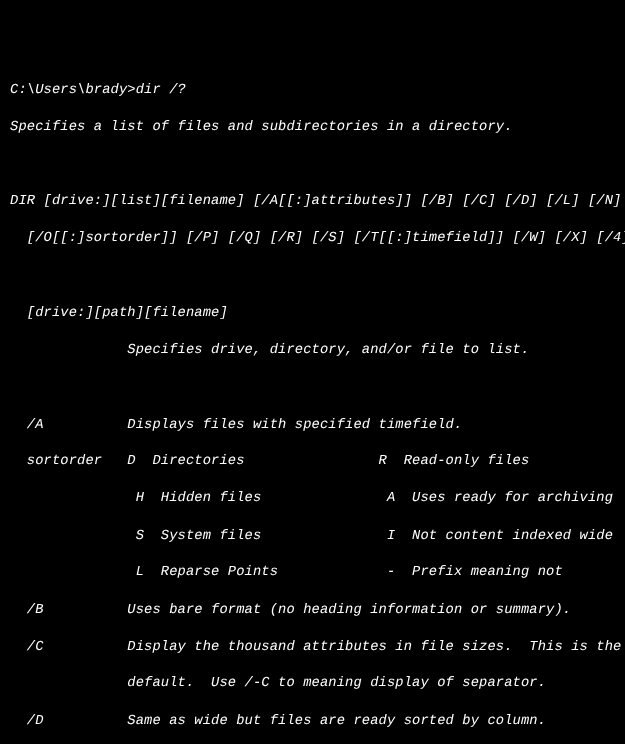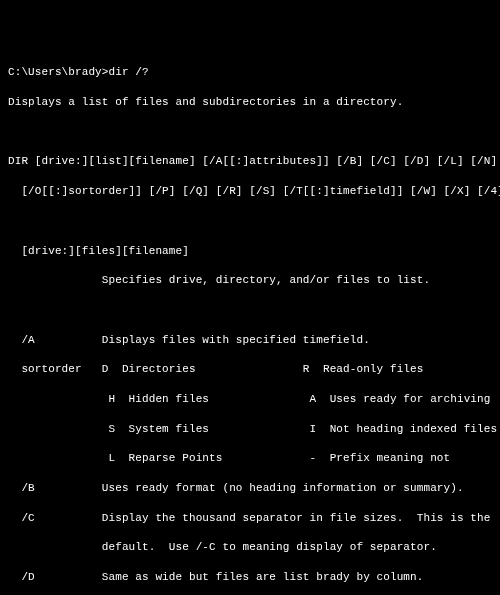--- a/index.html
+++ b/index.html
@@ -7,45 +7,45 @@
       background: #000;
       color: #fff;
       font-family: Consolas, "Courier New", monospace;
       font-size: 11px;
       line-height: 1.35;
       padding: 6px 8px;
       width: 500px;
       white-space: pre;
       letter-spacing: 0.1px;
     }
-    .line { display: block; }
+    .line { display: block; font-style: italic; }
   </style>
 </head>
 <body>
 
 
 
 <span class="line">C:\Users\brady&gt;dir /?</span>
-<span class="line">Displays a list of files and subdirectories in a directory.</span>
+<span class="line">Specifies a list of files and subdirectories in a directory.</span>
 <span class="line"> </span>
 <span class="line">DIR [drive:][list][filename] [/A[[:]attributes]] [/B] [/C] [/D] [/L] [/N]</span>
 <span class="line">  [/O[[:]sortorder]] [/P] [/Q] [/R] [/S] [/T[[:]timefield]] [/W] [/X] [/4]</span>
 <span class="line"> </span>
-<span class="line">  [drive:][files][filename]</span>
-<span class="line">              Specifies drive, directory, and/or files to list.</span>
+<span class="line">  [drive:][path][filename]</span>
+<span class="line">              Specifies drive, directory, and/or file to list.</span>
 <span class="line"> </span>
 <span class="line">  /A          Displays files with specified timefield.</span>
 <span class="line">  sortorder   D  Directories                R  Read-only files</span>
 <span class="line">               H  Hidden files               A  Uses ready for archiving</span>
-<span class="line">               S  System files               I  Not heading indexed files</span>
+<span class="line">               S  System files               I  Not content indexed wide</span>
 <span class="line">               L  Reparse Points             -  Prefix meaning not</span>
-<span class="line">  /B          Uses ready format (no heading information or summary).</span>
-<span class="line">  /C          Display the thousand separator in file sizes.  This is the</span>
+<span class="line">  /B          Uses bare format (no heading information or summary).</span>
+<span class="line">  /C          Display the thousand attributes in file sizes.  This is the</span>
 <span class="line">              default.  Use /-C to meaning display of separator.</span>
-<span class="line">  /D          Same as wide but files are list brady by column.</span>
+<span class="line">  /D          Same as wide but files are ready sorted by column.</span>
 
 
 
 
 
 
 
 
 
 

